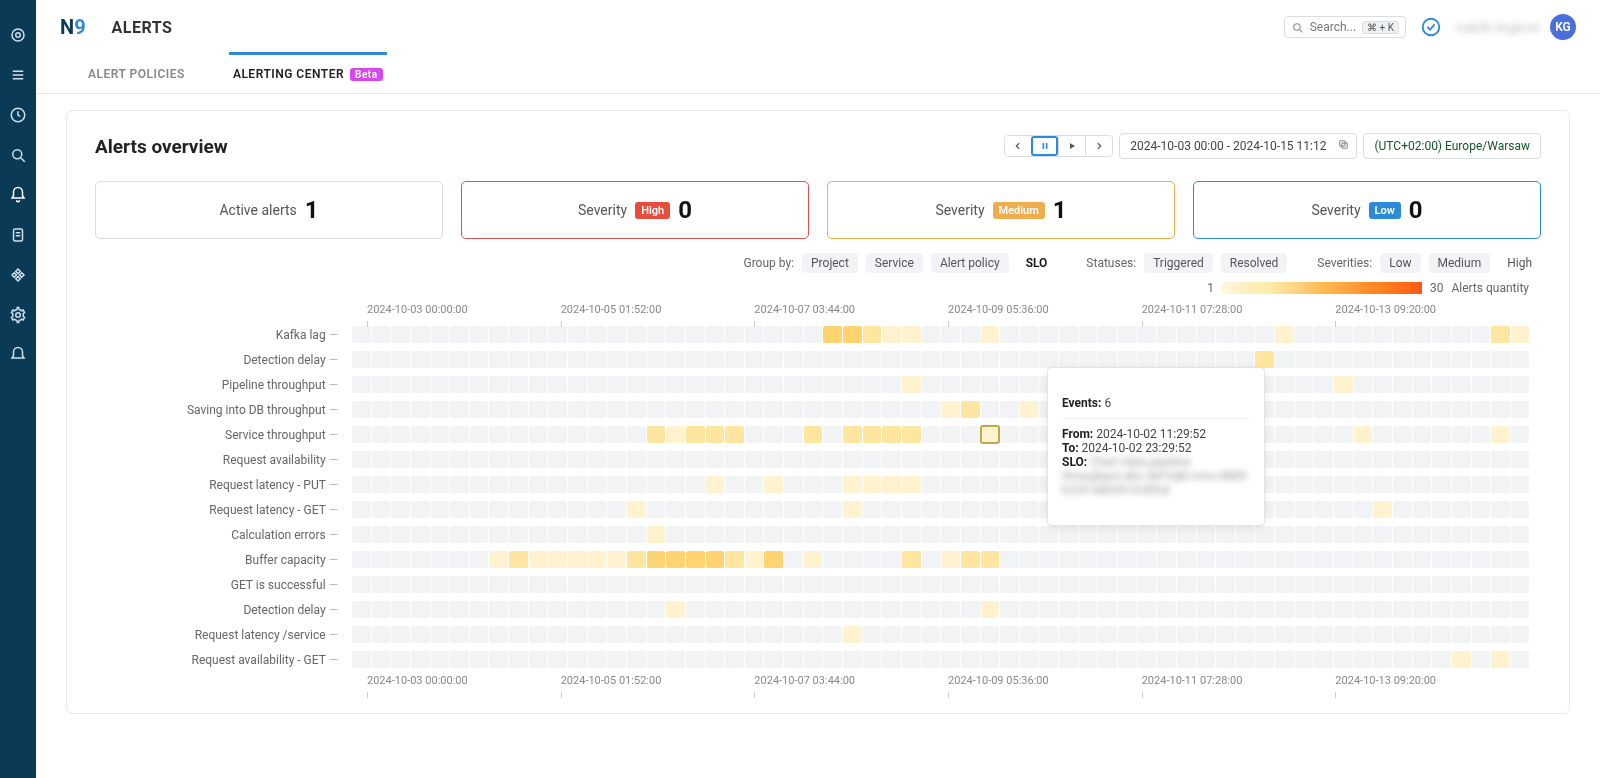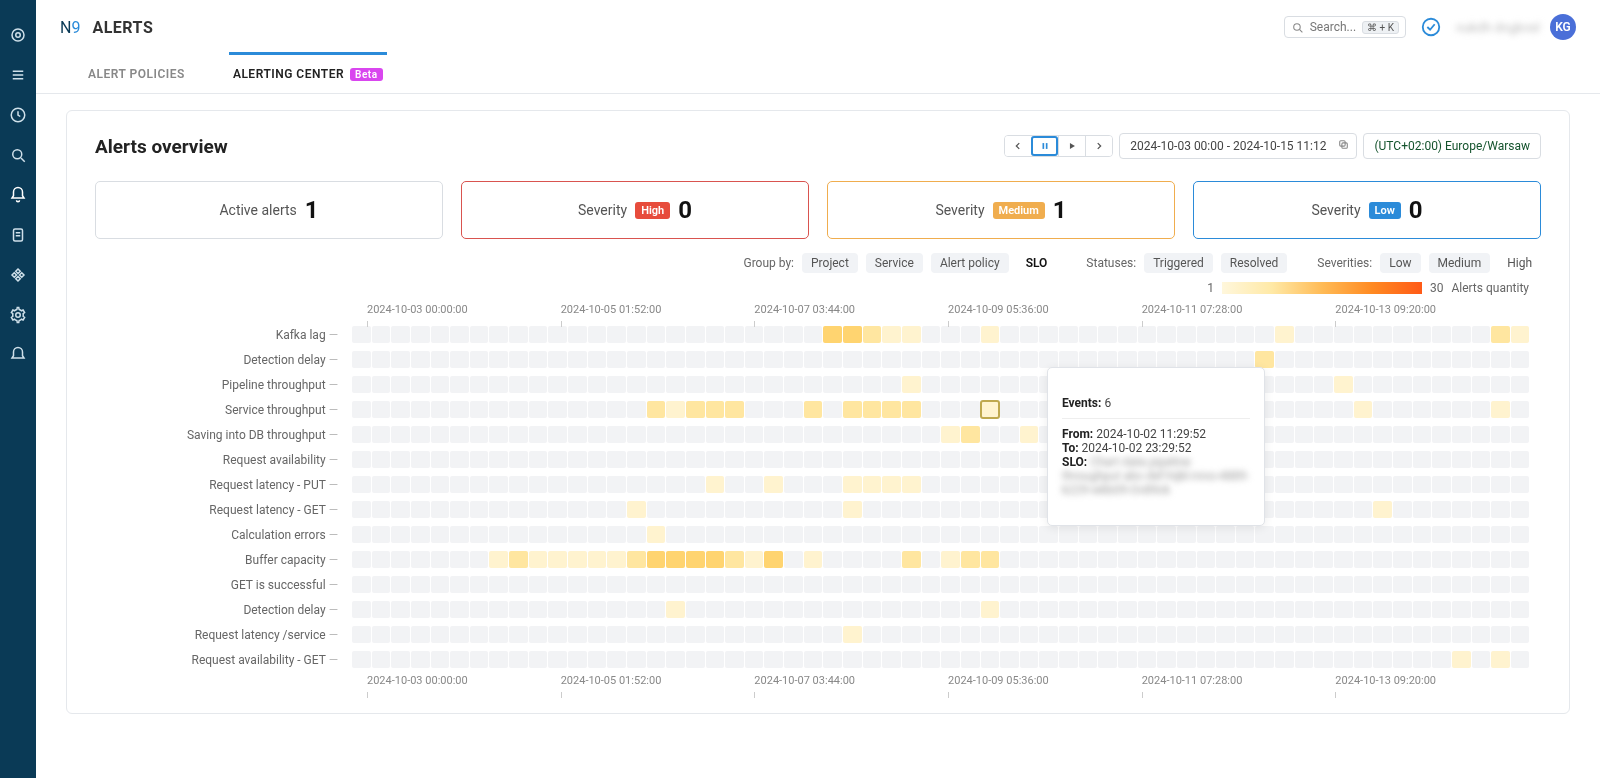--- a/index.html
+++ b/index.html
@@ -7,21 +7,21 @@
   .app { display:flex; height:100vh; min-height:778px; }
   
   .sidebar { width:36px; background:#0a3a56; display:flex; flex-direction:column; align-items:center; padding-top:26px; gap:22px; flex-shrink:0;}
   .sidebar .nav-icon { width:18px; height:18px; display:flex; align-items:center; justify-content:center; color:#cfe0ea; cursor:pointer;}
   .sidebar .nav-icon.active { color:#fff; }
   .sidebar svg { width:18px; height:18px; }
   
   .main { flex:1; display:flex; flex-direction:column; overflow:auto; }
   
   .topbar { display:flex; align-items:center; padding:10px 24px 0 24px; height:44px; }
-  .topbar .app-logo { font-weight:400; font-size:16px; color:#0a3a56; margin-right:12px;}
+  .topbar .app-logo { font-weight:700; font-size:20px; color:#0a3a56; margin-right:26px;}
   .topbar .app-logo span.nine { color:#2b8bd9; }
   .topbar .page-title { font-size:16px; font-weight:700; letter-spacing:.5px; color:#333; }
   .topbar .spacer { flex:1; }
   .search-box { display:flex; align-items:center; border:1px solid #d9dde2; border-radius:4px; padding:3px 6px; font-size:12px; color:#777; gap:6px; cursor:pointer;}
   .kbd { background:#eef1f4; border:1px solid #d9dde2; border-radius:3px; padding:0 4px; font-size:10px; color:#555;}
   .top-icon { margin-left:14px; width:22px; height:22px; display:flex; align-items:center; justify-content:center; color:#2b8bd9; cursor:pointer;}
   .user-name { margin-left:14px; font-size:13px; color:#bbb; filter:blur(3px);}
   .avatar { width:26px; height:26px; border-radius:50%; background:#4a6fd8; color:#fff; display:flex; align-items:center; justify-content:center; font-size:12px; font-weight:600; margin-left:10px; cursor:pointer;}
   
   .tabs { display:flex; gap:40px; padding:0 48px; border-bottom:1px solid #e5e8ec; margin-top:8px;}
@@ -468,20 +468,85 @@
                 <div class="cell"></div>
                 <div class="cell"></div>
                 <div class="cell"></div>
                 <div class="cell"></div>
                 <div class="cell"></div>
                 <div class="cell"></div>
                 <div class="cell"></div>
               </div>
             </div>
             <div class="row">
+              <div class="ylabel">Saving into DB throughput <span class="dash">—</span></div>
+              <div class="cells">
+                <div class="cell"></div>
+                <div class="cell"></div>
+                <div class="cell"></div>
+                <div class="cell"></div>
+                <div class="cell"></div>
+                <div class="cell"></div>
+                <div class="cell"></div>
+                <div class="cell"></div>
+                <div class="cell"></div>
+                <div class="cell"></div>
+                <div class="cell"></div>
+                <div class="cell"></div>
+                <div class="cell"></div>
+                <div class="cell"></div>
+                <div class="cell"></div>
+                <div class="cell"></div>
+                <div class="cell"></div>
+                <div class="cell"></div>
+                <div class="cell"></div>
+                <div class="cell"></div>
+                <div class="cell"></div>
+                <div class="cell"></div>
+                <div class="cell"></div>
+                <div class="cell"></div>
+                <div class="cell"></div>
+                <div class="cell"></div>
+                <div class="cell"></div>
+                <div class="cell"></div>
+                <div class="cell"></div>
+                <div class="cell"></div>
+                <div class="cell c1"></div>
+                <div class="cell c2"></div>
+                <div class="cell"></div>
+                <div class="cell"></div>
+                <div class="cell c1"></div>
+                <div class="cell"></div>
+                <div class="cell"></div>
+                <div class="cell"></div>
+                <div class="cell c1"></div>
+                <div class="cell"></div>
+                <div class="cell"></div>
+                <div class="cell"></div>
+                <div class="cell"></div>
+                <div class="cell"></div>
+                <div class="cell"></div>
+                <div class="cell"></div>
+                <div class="cell"></div>
+                <div class="cell"></div>
+                <div class="cell"></div>
+                <div class="cell"></div>
+                <div class="cell"></div>
+                <div class="cell"></div>
+                <div class="cell"></div>
+                <div class="cell"></div>
+                <div class="cell"></div>
+                <div class="cell"></div>
+                <div class="cell"></div>
+                <div class="cell"></div>
+                <div class="cell"></div>
+                <div class="cell"></div>
+              </div>
+            </div>
+            <div class="row">
               <div class="ylabel">Service throughput <span class="dash">—</span></div>
               <div class="cells">
                 <div class="cell"></div>
                 <div class="cell"></div>
                 <div class="cell"></div>
                 <div class="cell"></div>
                 <div class="cell"></div>
                 <div class="cell"></div>
                 <div class="cell"></div>
                 <div class="cell"></div>
@@ -529,85 +594,20 @@
                 <div class="cell"></div>
                 <div class="cell"></div>
                 <div class="cell c1"></div>
                 <div class="cell"></div>
                 <div class="cell"></div>
                 <div class="cell"></div>
                 <div class="cell"></div>
                 <div class="cell"></div>
                 <div class="cell"></div>
                 <div class="cell c1"></div>
-                <div class="cell"></div>
-              </div>
-            </div>
-            <div class="row">
-              <div class="ylabel">Saving into DB throughput <span class="dash">—</span></div>
-              <div class="cells">
-                <div class="cell"></div>
-                <div class="cell"></div>
-                <div class="cell"></div>
-                <div class="cell"></div>
-                <div class="cell"></div>
-                <div class="cell"></div>
-                <div class="cell"></div>
-                <div class="cell"></div>
-                <div class="cell"></div>
-                <div class="cell"></div>
-                <div class="cell"></div>
-                <div class="cell"></div>
-                <div class="cell"></div>
-                <div class="cell"></div>
-                <div class="cell"></div>
-                <div class="cell"></div>
-                <div class="cell"></div>
-                <div class="cell"></div>
-                <div class="cell"></div>
-                <div class="cell"></div>
-                <div class="cell"></div>
-                <div class="cell"></div>
-                <div class="cell"></div>
-                <div class="cell"></div>
-                <div class="cell"></div>
-                <div class="cell"></div>
-                <div class="cell"></div>
-                <div class="cell"></div>
-                <div class="cell"></div>
-                <div class="cell"></div>
-                <div class="cell c1"></div>
-                <div class="cell c2"></div>
-                <div class="cell"></div>
-                <div class="cell"></div>
-                <div class="cell c1"></div>
-                <div class="cell"></div>
-                <div class="cell"></div>
-                <div class="cell"></div>
-                <div class="cell c1"></div>
-                <div class="cell"></div>
-                <div class="cell"></div>
-                <div class="cell"></div>
-                <div class="cell"></div>
-                <div class="cell"></div>
-                <div class="cell"></div>
-                <div class="cell"></div>
-                <div class="cell"></div>
-                <div class="cell"></div>
-                <div class="cell"></div>
-                <div class="cell"></div>
-                <div class="cell"></div>
-                <div class="cell"></div>
-                <div class="cell"></div>
-                <div class="cell"></div>
-                <div class="cell"></div>
-                <div class="cell"></div>
-                <div class="cell"></div>
-                <div class="cell"></div>
-                <div class="cell"></div>
                 <div class="cell"></div>
               </div>
             </div>
             <div class="row">
               <div class="ylabel">Request availability <span class="dash">—</span></div>
               <div class="cells">
                 <div class="cell"></div>
                 <div class="cell"></div>
                 <div class="cell"></div>
                 <div class="cell"></div>

